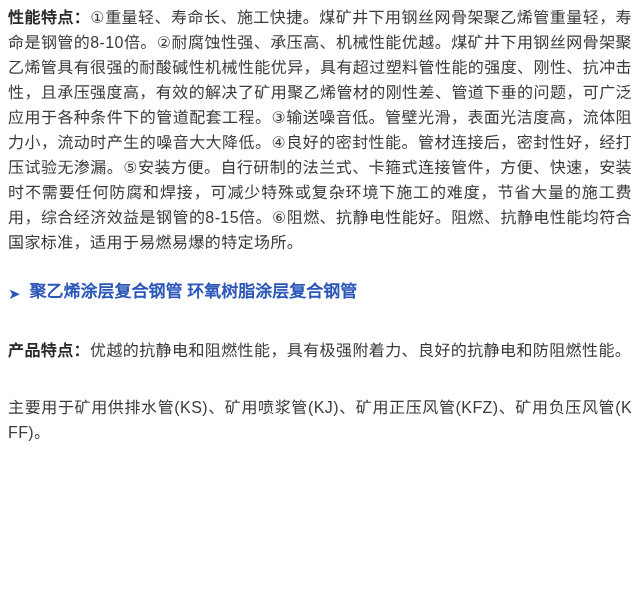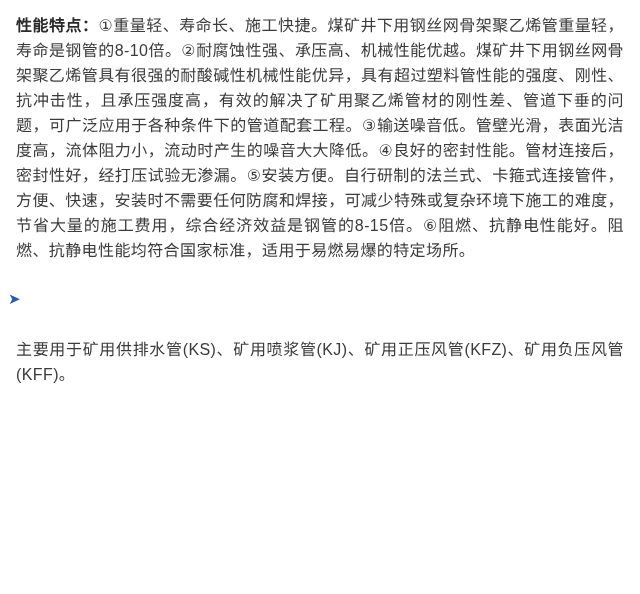--- a/index.html
+++ b/index.html
@@ -11,21 +11,21 @@
     overflow: hidden;
     font-family: "Liberation Sans", "DejaVu Sans", sans-serif;
   }
   .doc {
     box-sizing: border-box;
     width: 640px;
     padding: 5px 8px 0 8px;
     color: #3b3b3b;
   }
   .para {
-    margin: 8px;
+    margin: 0;
     font-size: 16px;
     line-height: 25px;
     letter-spacing: 0.4px;
     text-align: justify;
     word-break: break-all;
   }
   .para .label {
     font-weight: bold;
     color: #2a2a2a;
   }
@@ -52,19 +52,23 @@
 <body>
 
 <main class="doc">
 
   <p class="para performance">
     <strong class="label">性能特点：</strong><span>①重量轻、寿命长、施工快捷。煤矿井下用钢丝网骨架聚乙烯管重量轻，寿命是钢管的8-10倍。②耐腐蚀性强、承压高、机械性能优越。煤矿井下用钢丝网骨架聚乙烯管具有很强的耐酸碱性机械性能优异，具有超过塑料管性能的强度、刚性、抗冲击性，且承压强度高，有效的解决了矿用聚乙烯管材的刚性差、管道下垂的问题，可广泛应用于各种条件下的管道配套工程。③输送噪音低。管壁光滑，表面光洁度高，流体阻力小，流动时产生的噪音大大降低。④良好的密封性能。管材连接后，密封性好，经打压试验无渗漏。⑤安装方便。自行研制的法兰式、卡箍式连接管件，方便、快速，安装时不需要任何防腐和焊接，可减少特殊或复杂环境下施工的难度，节省大量的施工费用，综合经济效益是钢管的8-15倍。⑥阻燃、抗静电性能好。阻燃、抗静电性能均符合国家标准，适用于易燃易爆的特定场所。</span>
   </p>
 
   <h2 class="heading">
     <span class="arrow">➤</span>
+    <span class="heading-text">聚乙烯涂层复合钢管 环氧树脂涂层复合钢管</span>
   </h2>
 
+  <p class="para product-features">
+    <strong class="label">产品特点：</strong><span>优越的抗静电和阻燃性能，具有极强附着力、良好的抗静电和防阻燃性能。</span>
+  </p>
 
 
   <p class="para applications">主要用于矿用供排水管(KS)、矿用喷浆管(KJ)、矿用正压风管(KFZ)、矿用负压风管(KFF)。</p>
 
 </main>
 
 </body></html>

